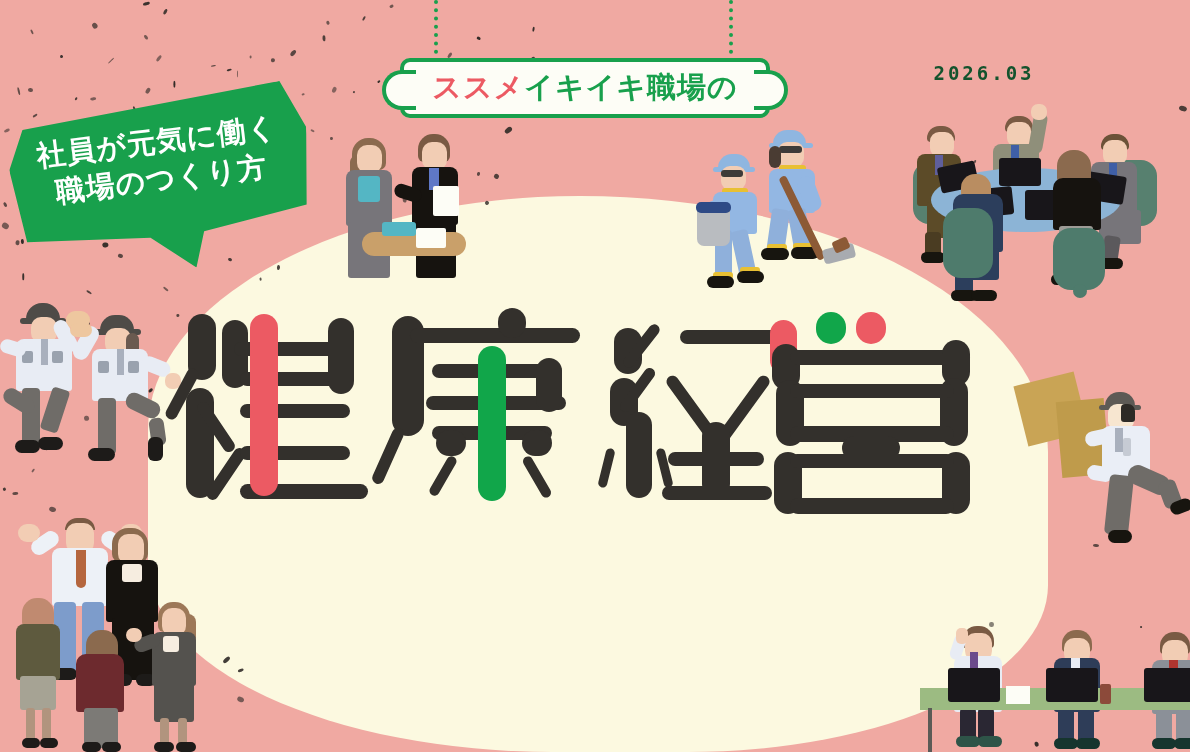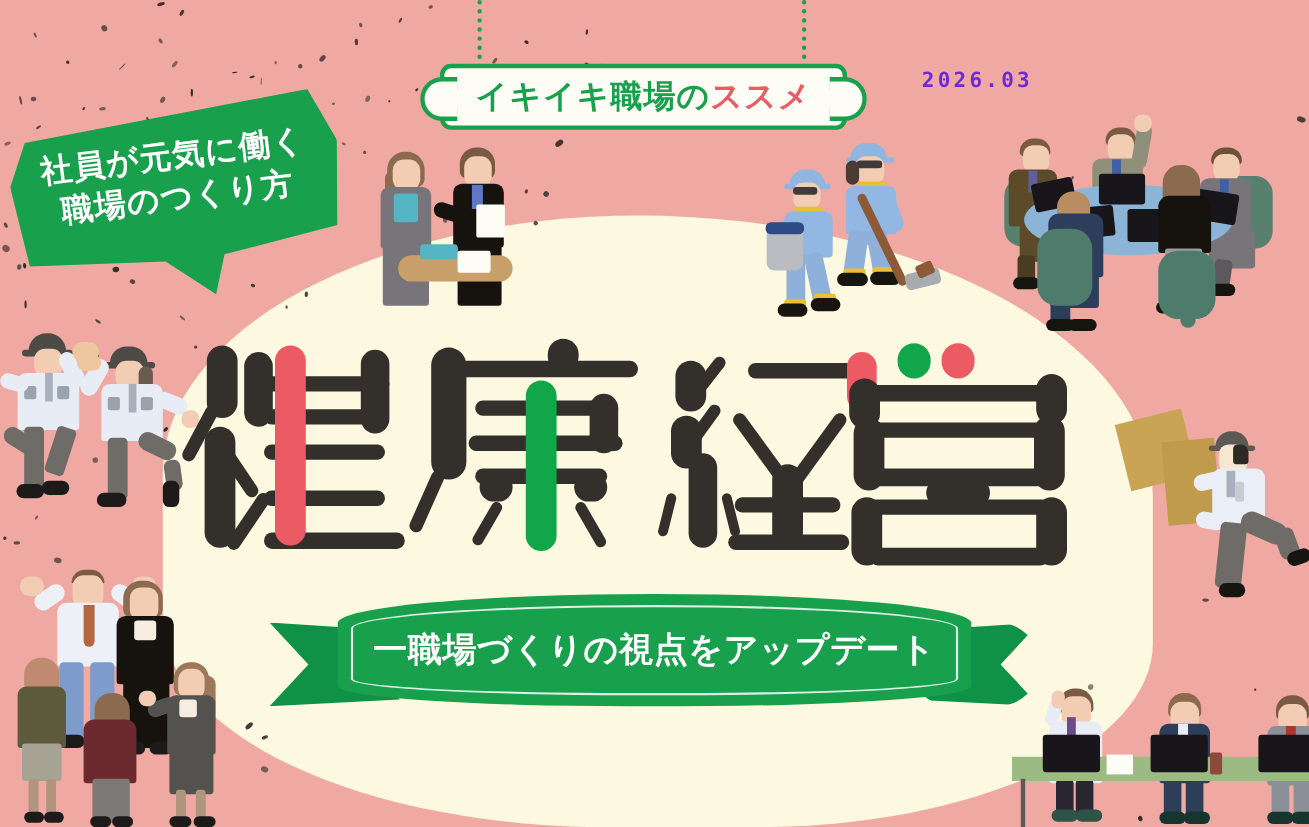--- a/index.html
+++ b/index.html
@@ -55,22 +55,22 @@
   
   .invest{
     position:absolute;left:838px;top:56px;width:300px;text-align:left;
   }
   .invest-title{
     font-family:"DejaVu Serif","Liberation Serif",serif;
     font-size:41px;font-weight:bold;color:#2f2a26;letter-spacing:2px;
     line-height:1;
   }
   .invest-date{
-    font-size:19px;color:#6d28d9;letter-spacing:3px;font-weight:bold;
-    text-align:left;margin-top:6px;padding-right:8px;
+    font-size:19px;color:#14532d;letter-spacing:3px;font-weight:bold;
+    text-align:center;margin-top:6px;padding-right:8px;
     font-family:"DejaVu Sans Mono","Liberation Mono",monospace;
   }
 
   
   .bubble-wrap{
     position:absolute;left:12px;top:96px;width:300px;height:175px;
     transform:rotate(-7deg);
   }
   .bubble{
     position:absolute;inset:0;background:#18a04c;
@@ -499,22 +499,22 @@
     <div class="sh" style="left:126px;top:68px;width:52px;height:34px;background:#18161a;border-radius:3px;"></div>
     <div class="sh" style="left:224px;top:68px;width:52px;height:34px;background:#18161a;border-radius:3px;"></div>
     <div class="sh" style="left:86px;top:86px;width:24px;height:18px;background:#fdfdf6;"></div>
     <div class="sh" style="left:180px;top:84px;width:11px;height:20px;background:#8c4a3a;border-radius:2px;"></div>
   </div>
 
   <div class="hanger" style="left:434px;top:0px;height:62px;"></div>
   <div class="hanger" style="left:729px;top:0px;height:62px;"></div>
 
   <div class="toplabel">
-    <span class="toplabel-txt tl-g">イキイキ職場の</span>
-      <span class="toplabel-txt tl-r">ススメ</span>
+    <span class="toplabel-txt tl-r">ススメ</span>
+      <span class="toplabel-txt tl-g">イキイキ職場の</span>
   </div>
 
   <div class="invest">
     <div class="invest-date">2026.03</div>
   </div>
 
   <div class="bubble-wrap">
     <div class="bubble"></div>
     <div class="bubble-txt">
       <div>社員が元気に働く</div>
@@ -585,21 +585,14 @@
     <div class="gl r" style="left:620px;top:78px;width:164px;height:14px;"></div>
     <div class="gl r" style="left:620px;top:120px;width:164px;height:16px;"></div>
     <div class="gl r" style="left:672px;top:130px;width:58px;height:24px;"></div>
     <div class="gl r" style="left:604px;top:146px;width:28px;height:62px;"></div>
     <div class="gl r" style="left:772px;top:146px;width:28px;height:62px;"></div>
     <div class="gl r" style="left:620px;top:148px;width:164px;height:14px;"></div>
     <div class="gl r" style="left:620px;top:192px;width:164px;height:16px;"></div>
 
   </div>
 
-  <div class="ribbon">
-    <div class="rib-tail l"></div>
-    <div class="rib-tail r"></div>
-    <div class="rib-main"></div>
-    <div class="rib-edge"></div>
-    <div class="rib-txt">一職場づくりの視点をアップデート</div>
-  </div>
 
 </div>
 
 </body></html>

